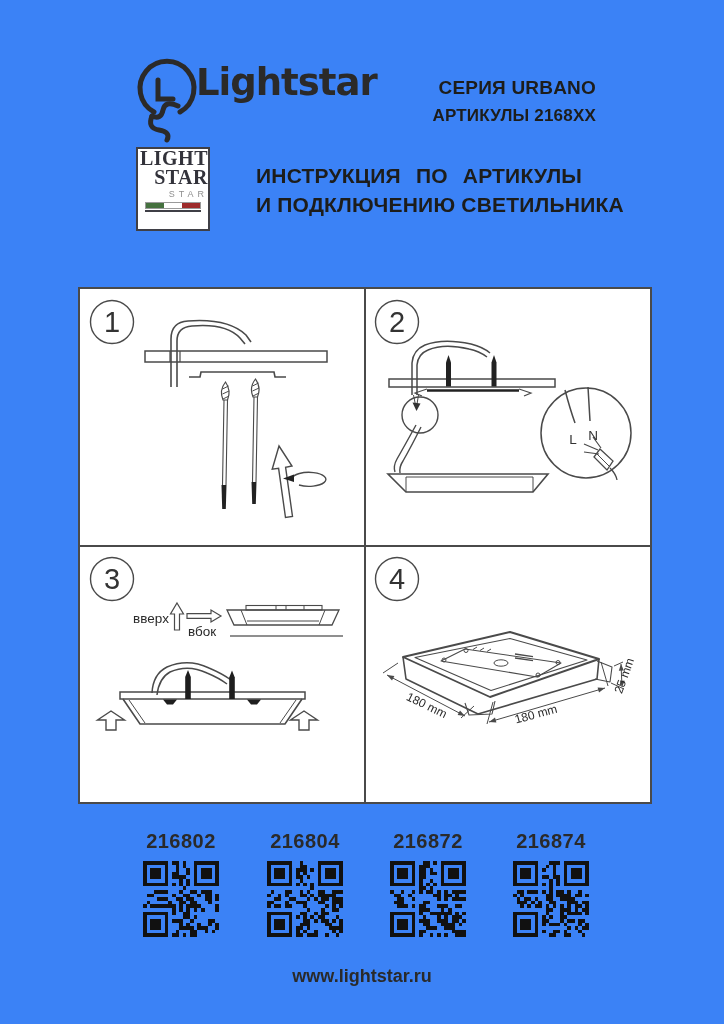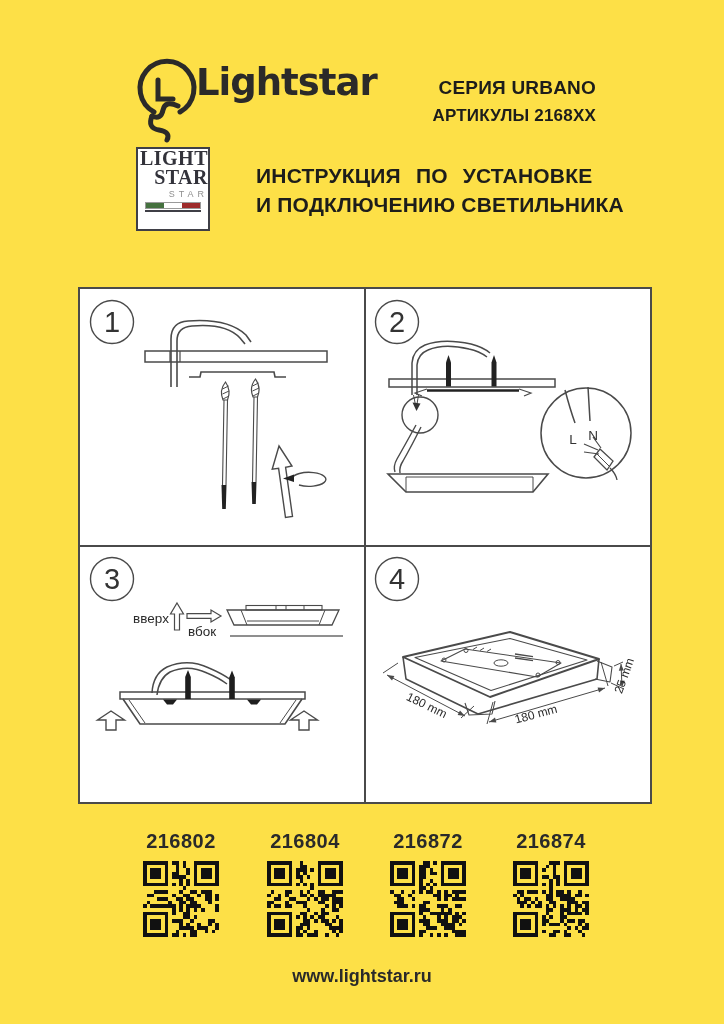--- a/index.html
+++ b/index.html
@@ -1,16 +1,16 @@
 <!DOCTYPE html>
 <html><head>
 <meta charset="utf-8">
 <style>
   html,body{margin:0;padding:0;background:#ffffff;}
-  .page{position:relative;width:724px;height:1024px;background:#fde047;overflow:hidden;
+  .page{position:relative;width:724px;height:1024px;background:#3b82f6;overflow:hidden;
         font-family:"Liberation Sans",sans-serif;color:#232323;}
   .abs{position:absolute;}
 
   
   .brand-word{font-family:"DejaVu Sans",sans-serif;font-weight:700;font-size:37px;
               letter-spacing:-1px;color:#2b2a29;}
   .series-block{text-align:right;color:#1d1d1b;}
   .series-line1{font-size:19px;font-weight:700;letter-spacing:.2px;}
   .series-line2{font-size:17px;font-weight:700;margin-top:7px;letter-spacing:.2px;}
 
@@ -68,21 +68,21 @@
     <div class="group-l3">STAR</div>
     <div class="flag">
       <div style="background:#45713f"></div>
         <div style="background:#ffffff"></div>
         <div style="background:#9e2b2b"></div>
     </div>
     <div class="flag-under"></div>
   </div>
 
   <div class="abs doc-title" style="left:256px;top:162px">
-    <div class="l1">ИНСТРУКЦИЯ  ПО  УСТАНОВКЕ</div>
+    <div class="l1">ИНСТРУКЦИЯ  ПО  АРТИКУЛЫ</div>
     <div class="l2">И ПОДКЛЮЧЕНИЮ СВЕТИЛЬНИКА</div>
   </div>
 
   <div class="abs grid">
     <div class="vline"></div>
       <div class="hline"></div>
 
     <div class="panel" style="left:0;top:0">
       <svg width="285" height="255" viewBox="0 0 285 255">
         <g fill="none" stroke="#4a4a4a" stroke-width="1.5">

